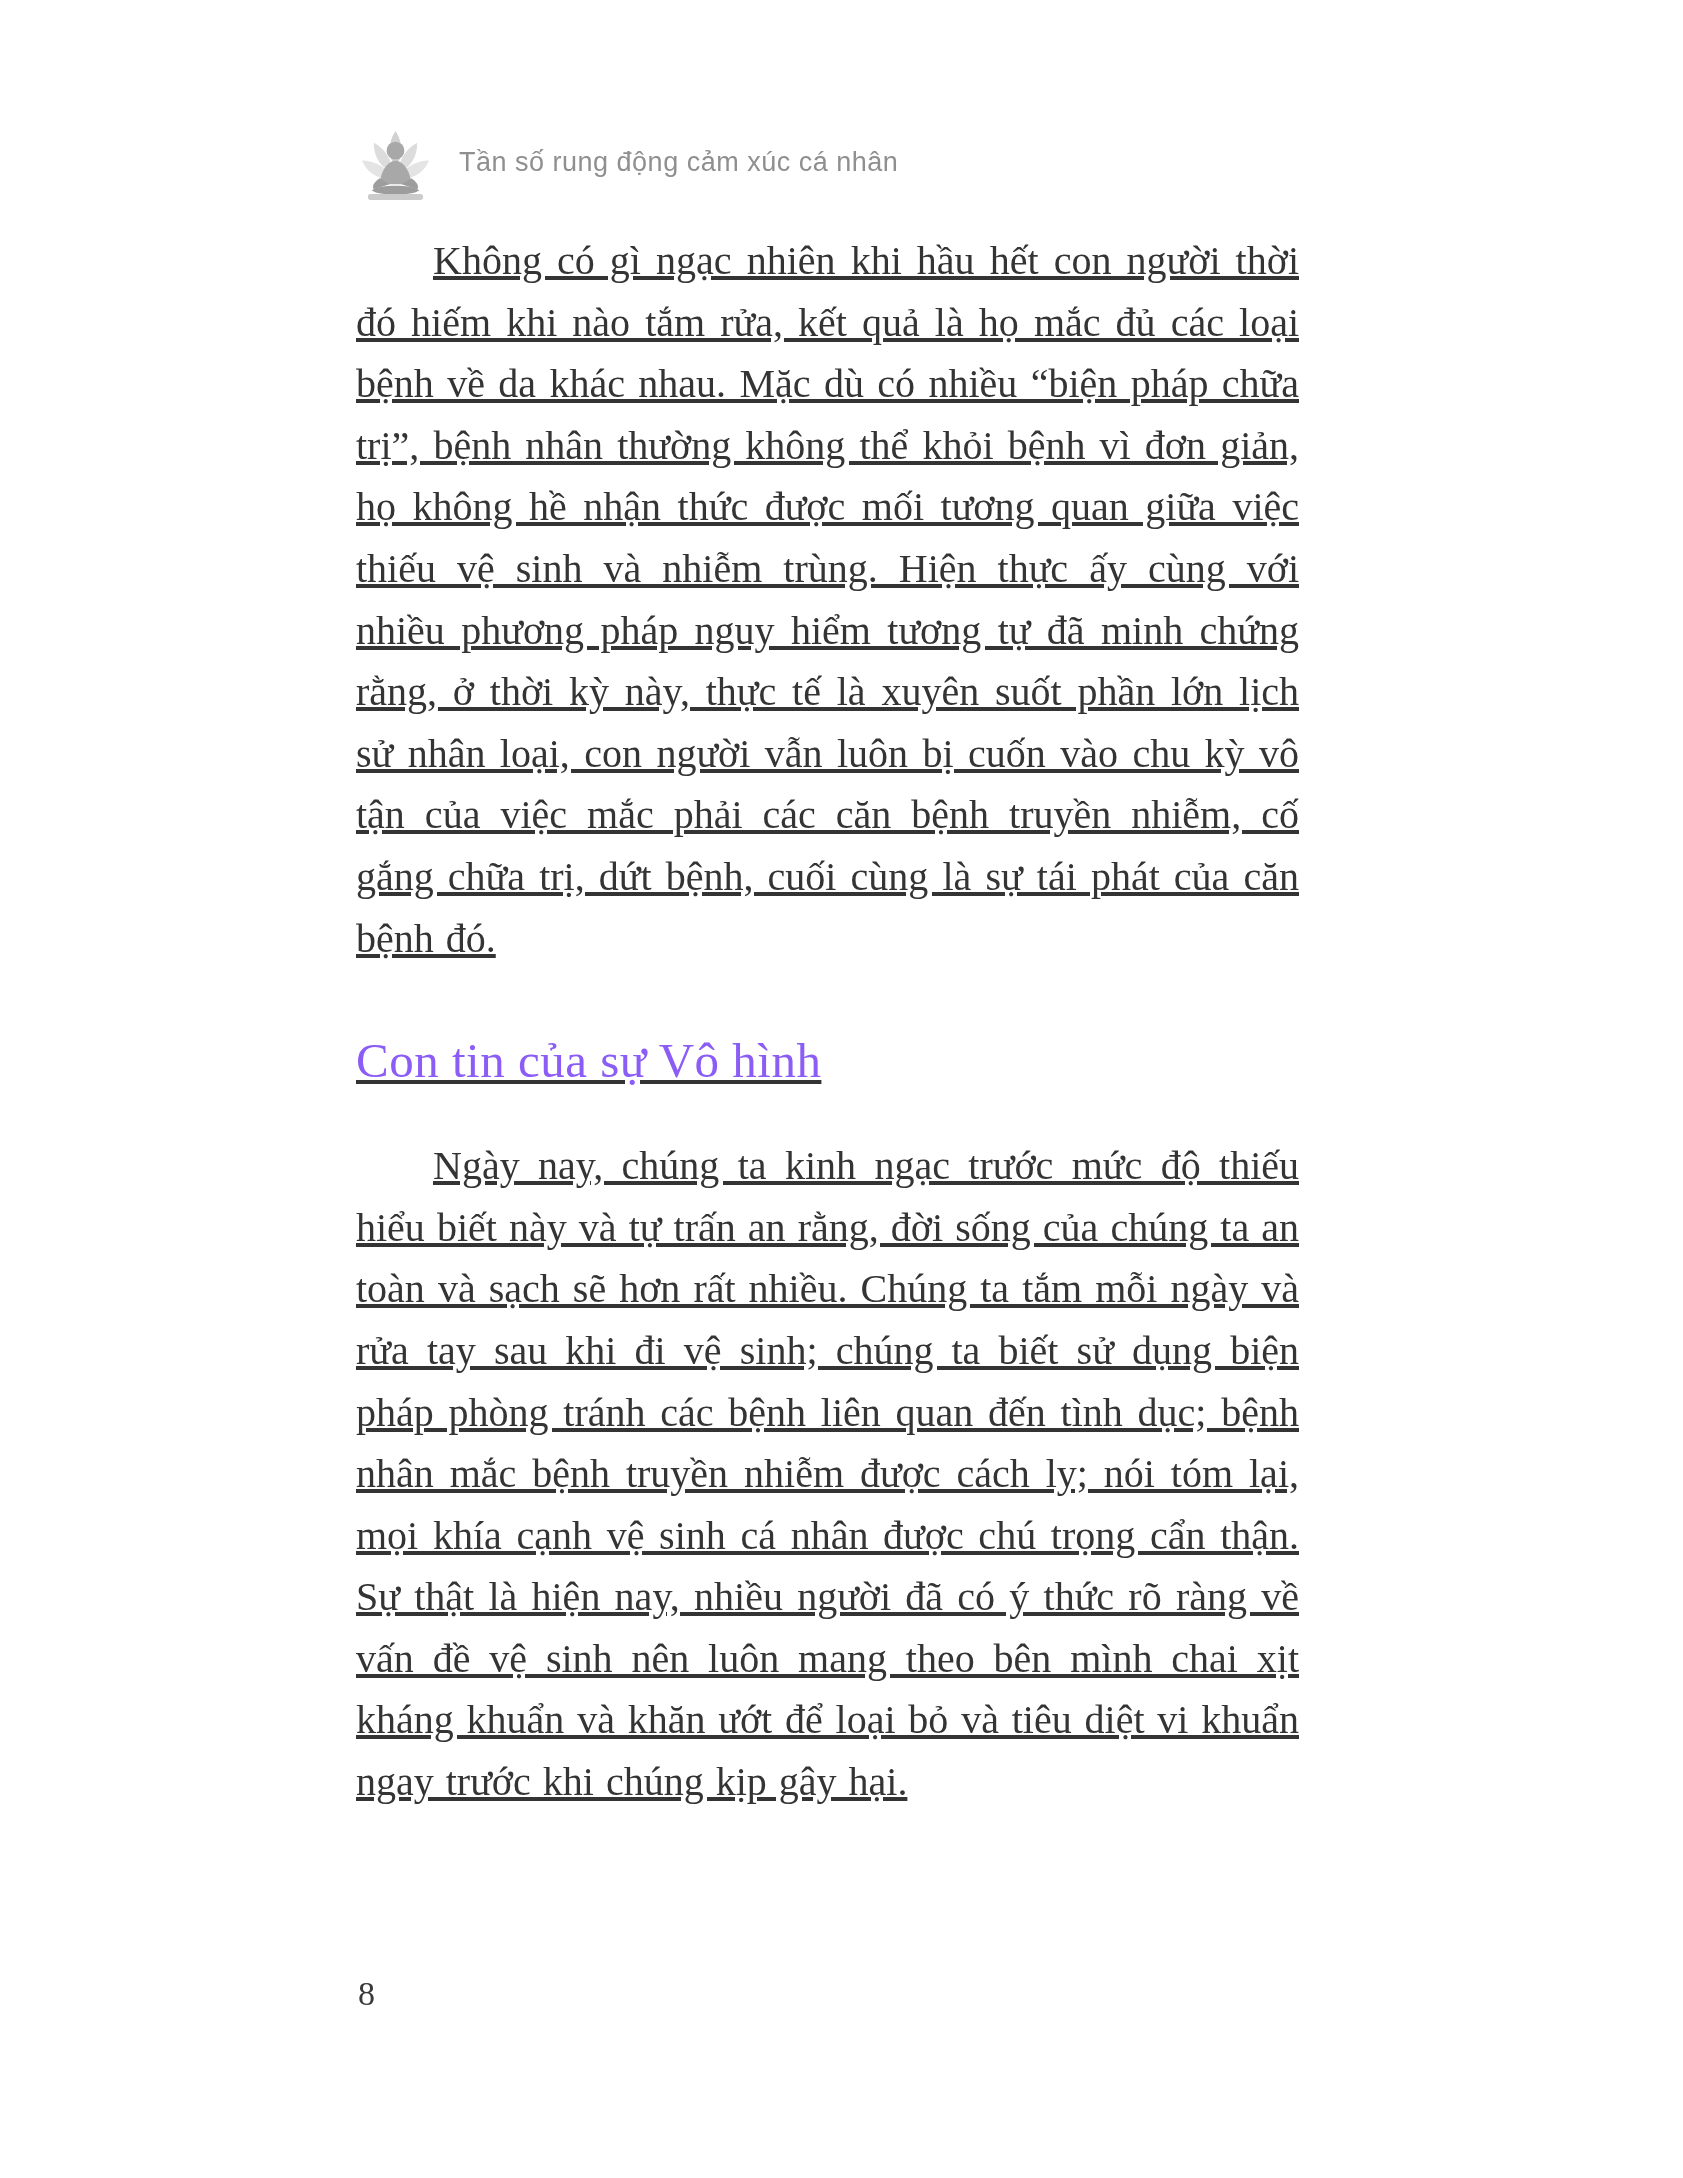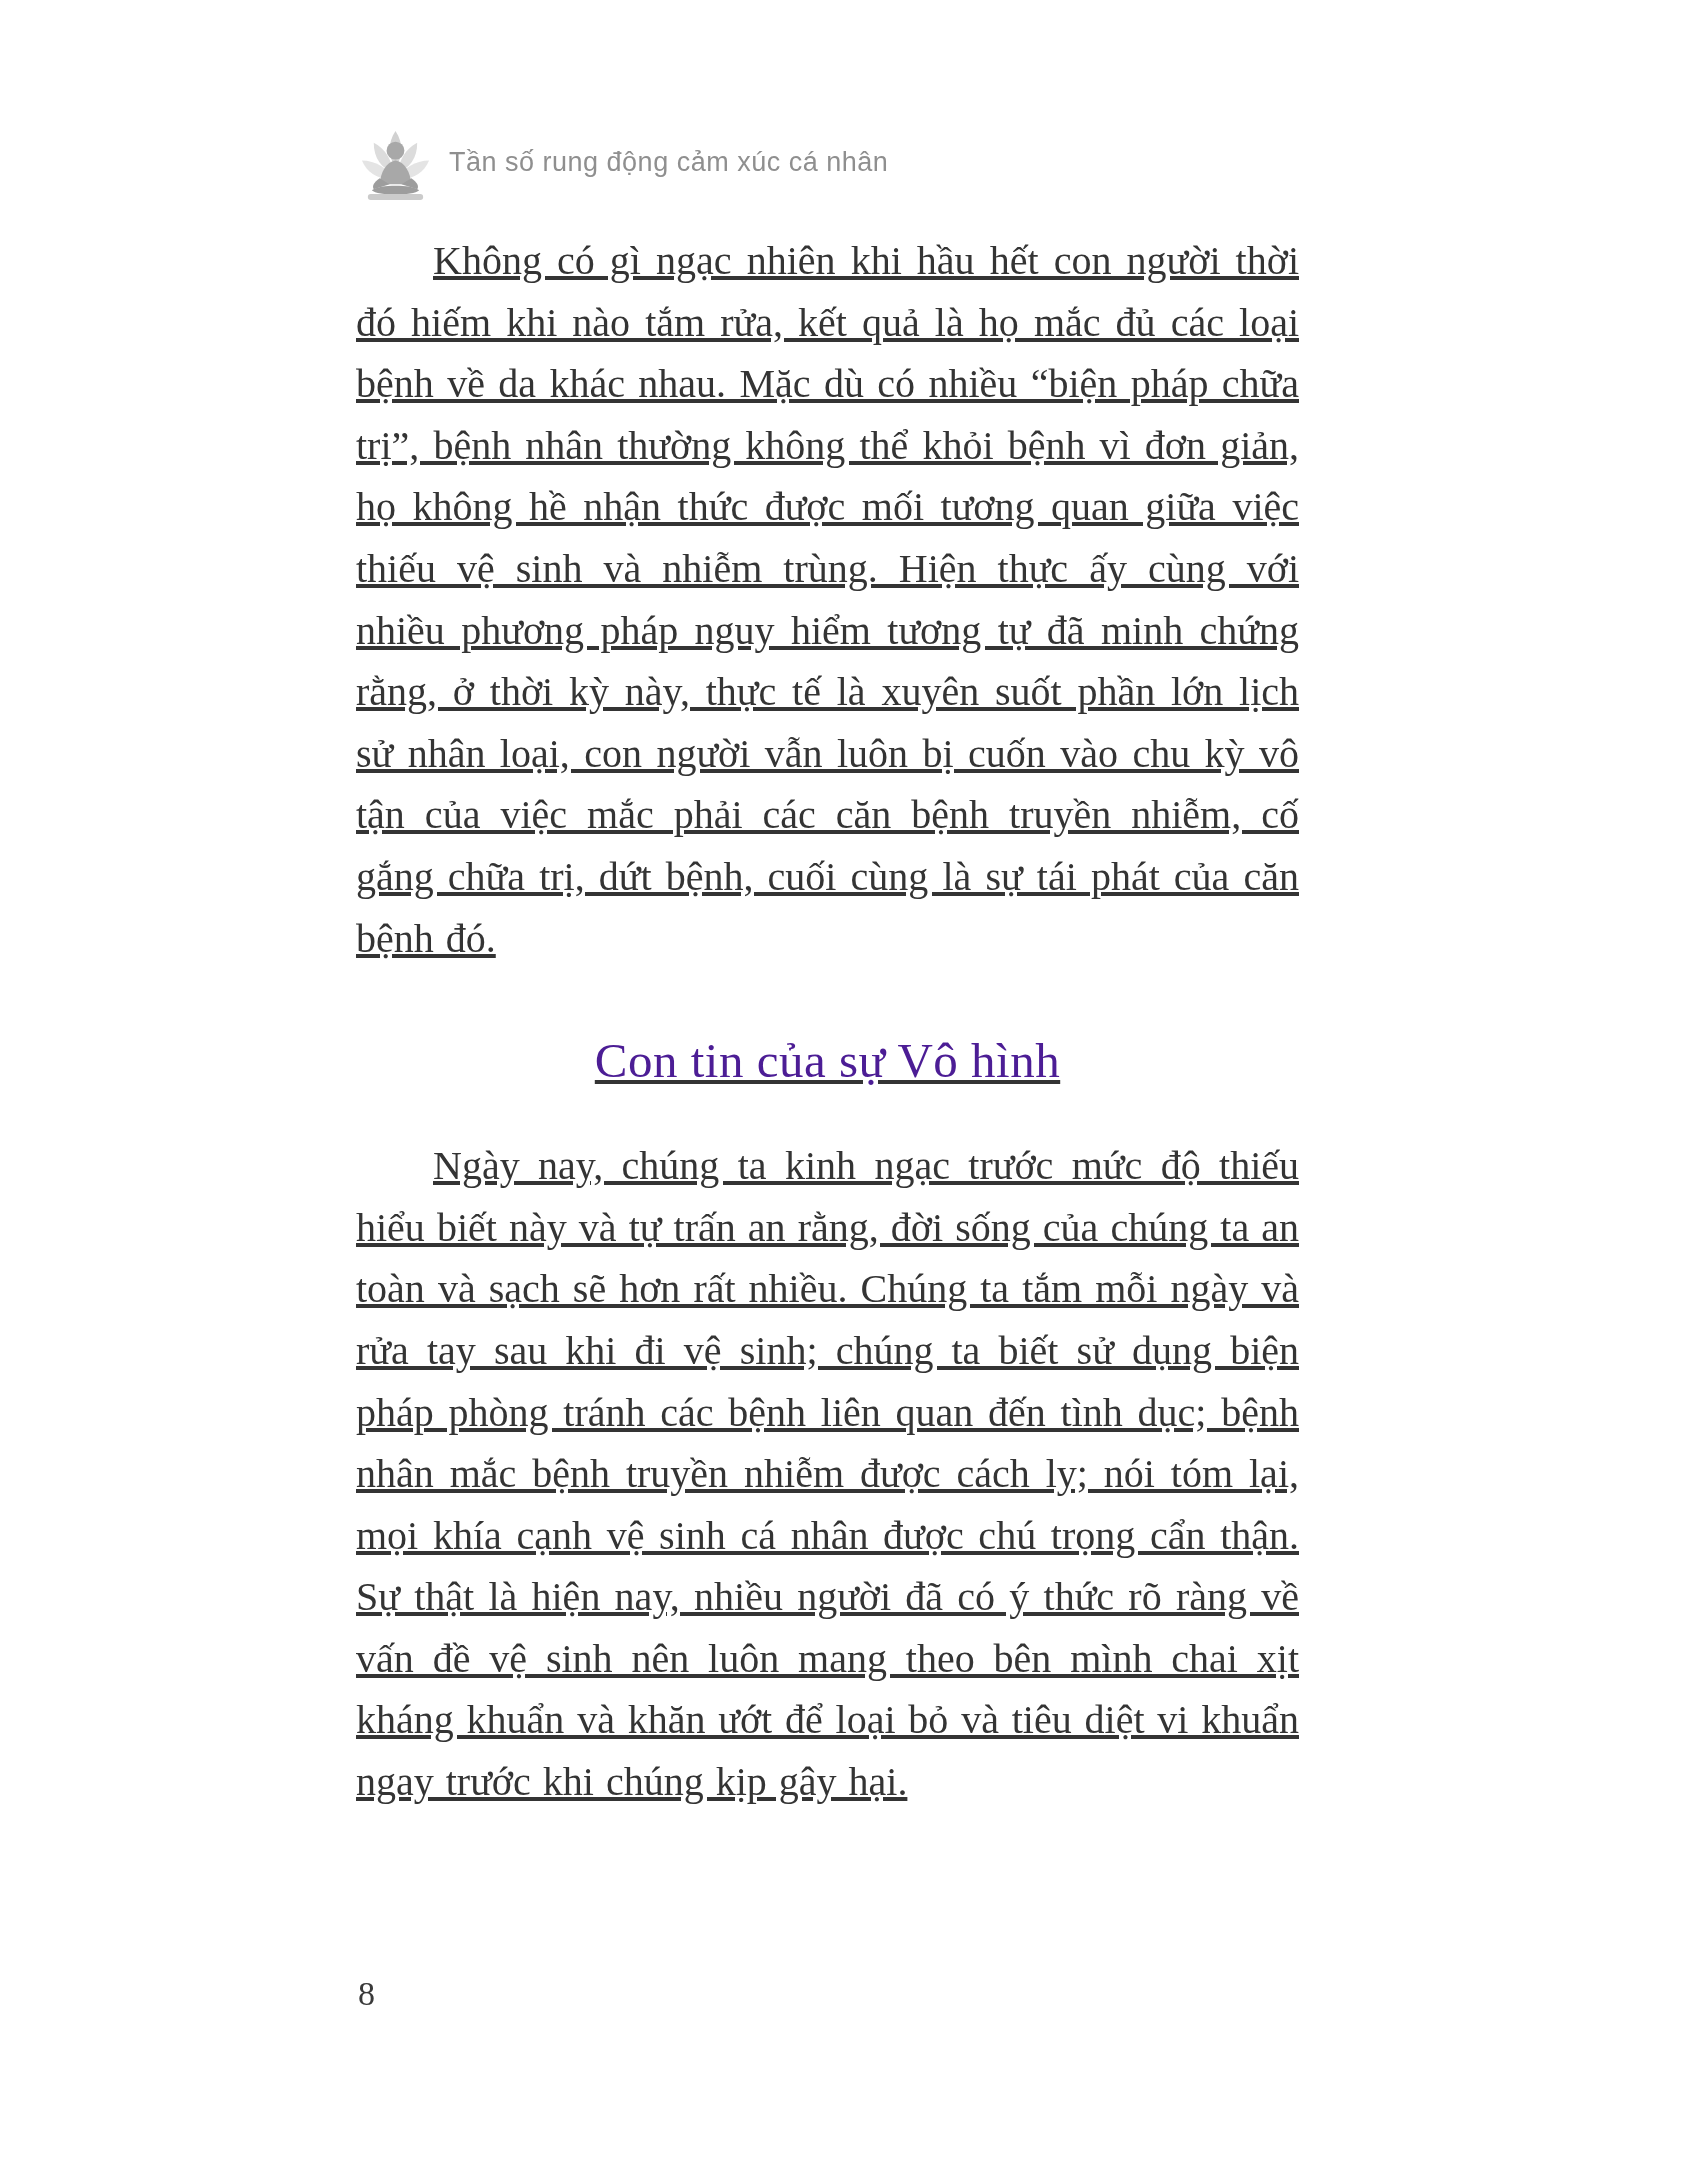--- a/index.html
+++ b/index.html
@@ -15,21 +15,21 @@
     font-family: "Liberation Serif", "DejaVu Serif", serif;
     color: #343434;
     overflow: hidden;
   }
   .header {
     position: absolute;
     top: 117px;
     left: 354px;
     display: flex;
     align-items: center;
-    gap: 12px;
+    gap: 22px;
   }
   .header-icon {
     width: 83px;
     height: 91px;
     flex: 0 0 auto;
     opacity: 0.85;
   }
   .header-title {
     font-family: "Liberation Sans", "DejaVu Sans", sans-serif;
     font-size: 27px;
@@ -48,23 +48,22 @@
     line-height: 1.54;
     text-align: justify;
     text-indent: 77px;
     margin: 0;
     color: #343434;
     word-spacing: 2px;
   }
   .section-heading {
     font-size: 49px;
     font-weight: 400;
-    text-align: center;
     margin: 63px 0 46px 0;
-    color: #4c1d95;
+    color: #8b5cf6;
     letter-spacing: 0.5px;
   }
   .page-number {
     position: absolute;
     left: 358px;
     top: 1975px;
     font-size: 34px;
     color: #3a3a3a;
   }
 </style>

